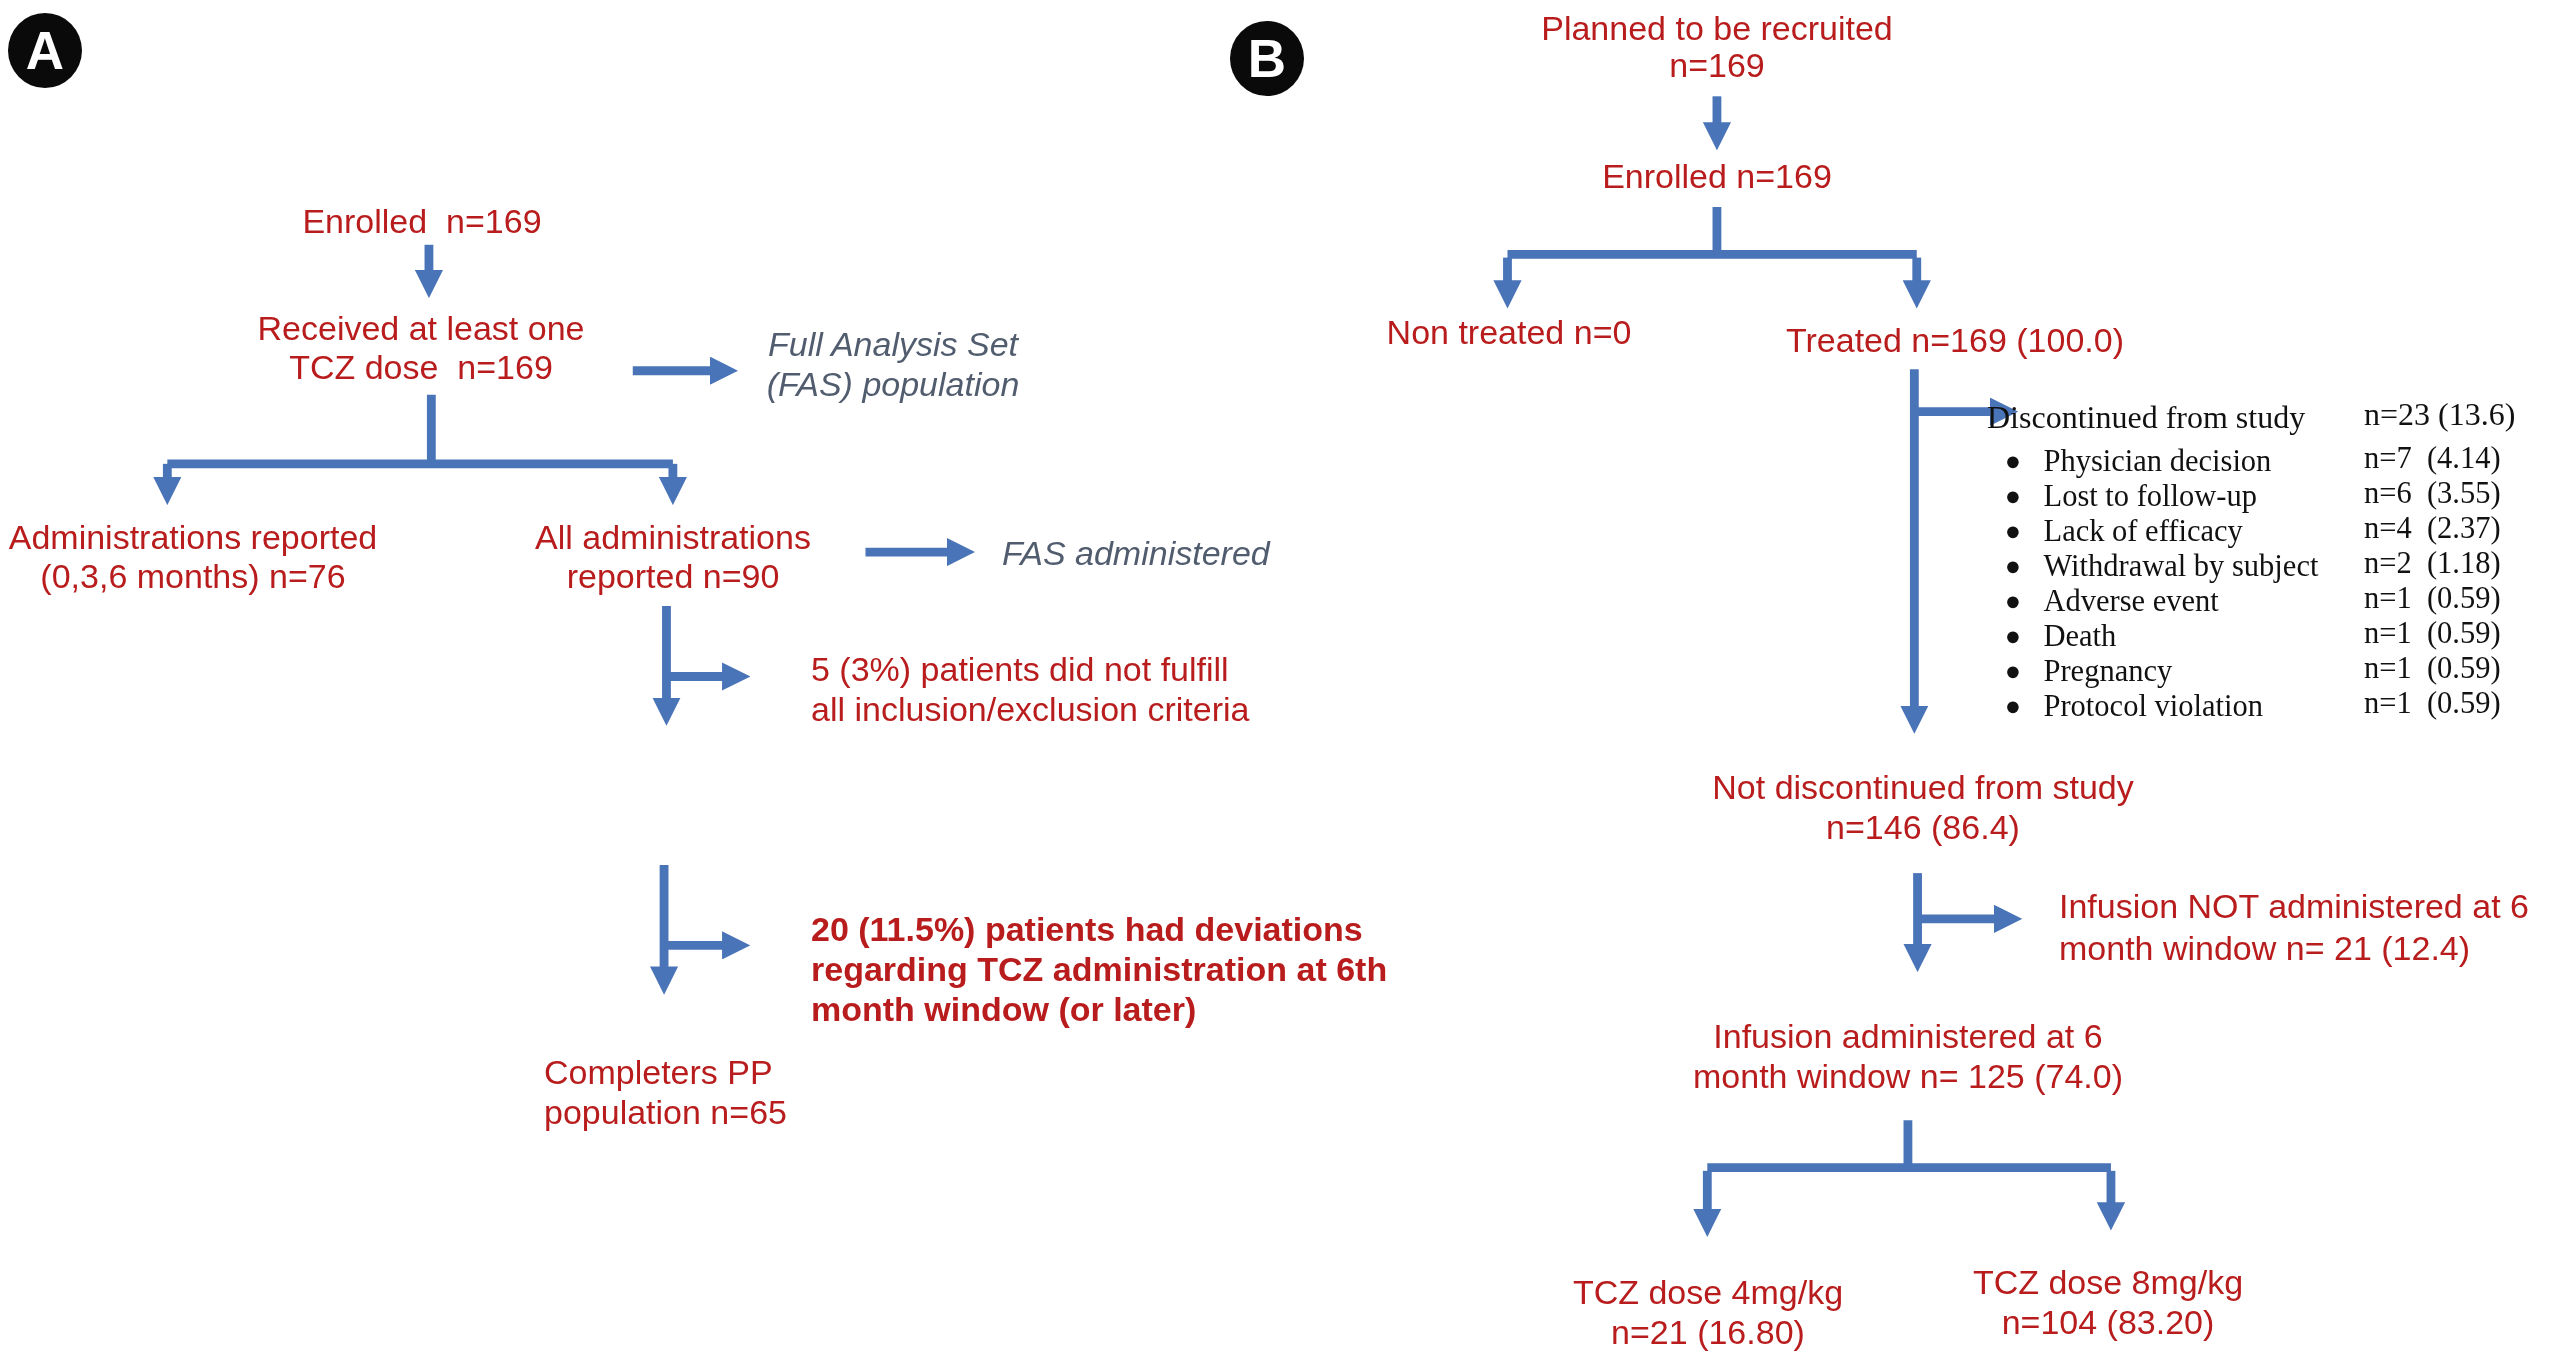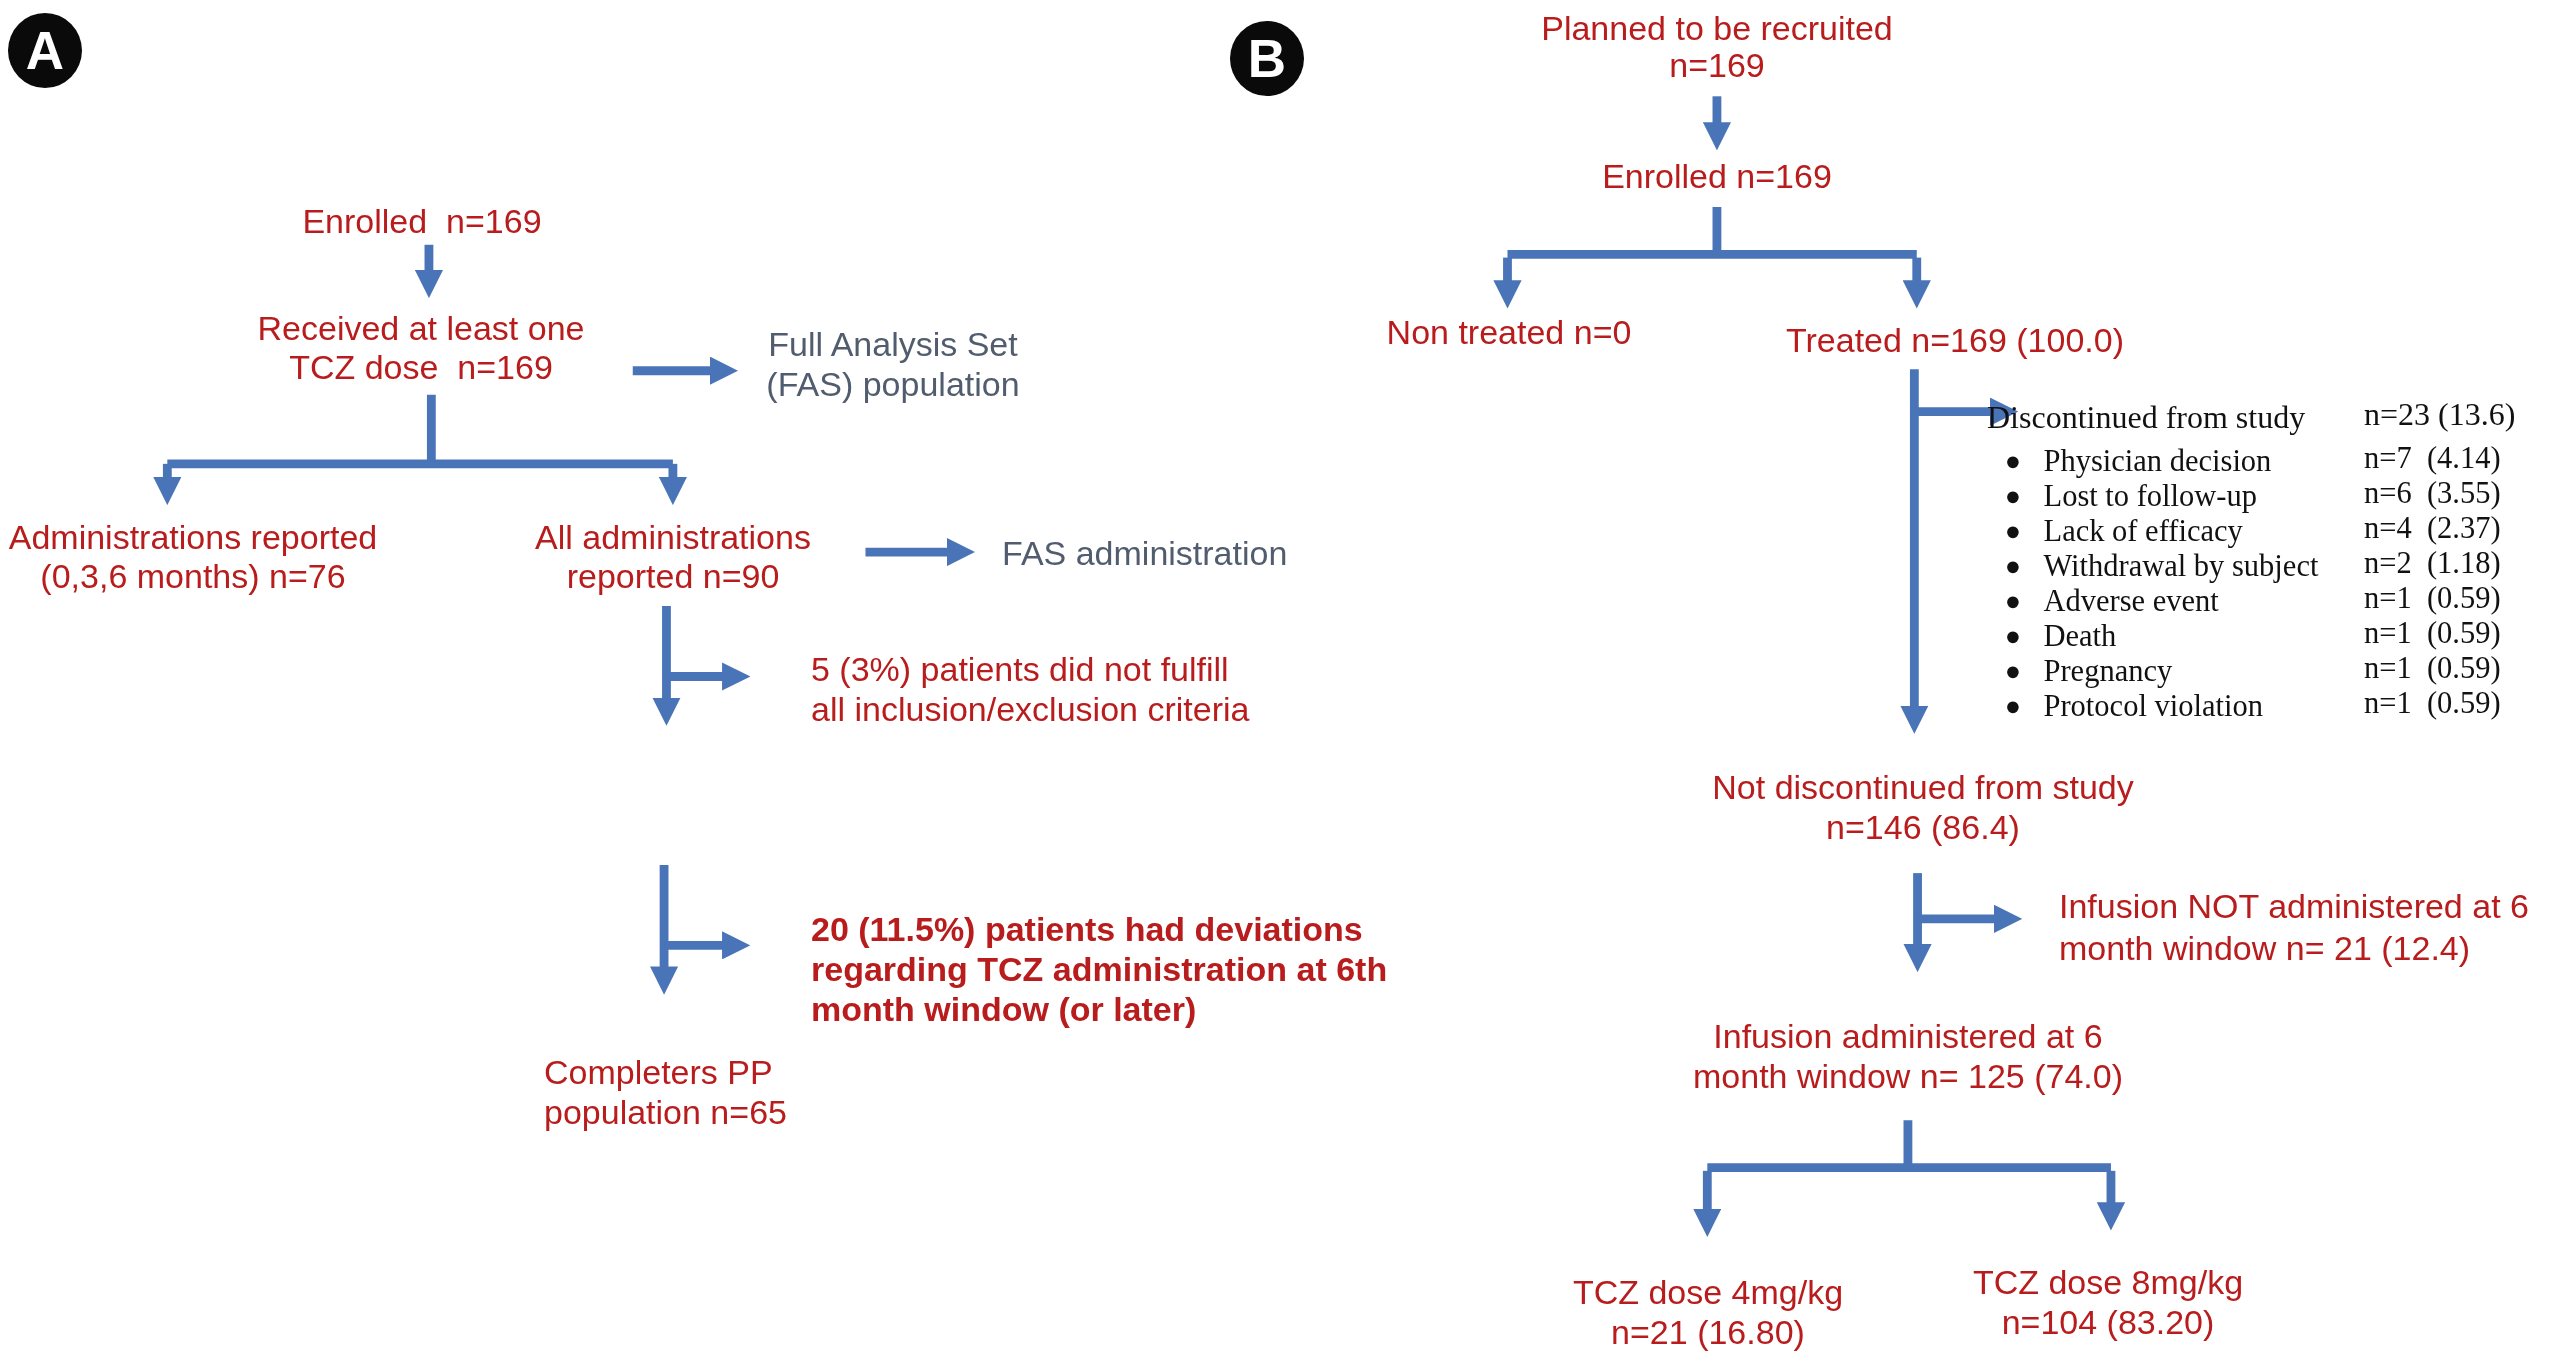--- a/index.html
+++ b/index.html
@@ -12,21 +12,21 @@
     overflow:hidden;
   }
   .node{
     position:absolute;
     white-space:pre-wrap;
     font-size:34px;
     line-height:39px;
     color:#b91c1c;
   }
   .centered{transform:translateX(-50%);text-align:center;}
-  .annotation{color:#515d6e;}
+  .annotation{color:#515d6e;font-style:italic;}
   .badge{
     position:absolute;width:74px;height:75px;border-radius:50%;
     background:#0a0a0a;color:#ffffff;
     display:flex;align-items:center;justify-content:center;
     font-size:53px;font-weight:bold;
   }
   svg.connectors{position:absolute;left:0;top:0;}
   
   .dlist{position:absolute;left:1987px;top:400px;width:534px;font-size:30.5px;font-family:Liberation Serif, serif;}
   .d-header{display:flex;justify-content:space-between;align-items:center;height:35px;margin-bottom:8.8px;font-size:32px;}
@@ -85,21 +85,21 @@
 
   <div class="node centered annotation" style="left:893px;top:324px;line-height:40px;">Full Analysis Set
 (FAS) population</div>
 
   <div class="node centered" style="left:193px;top:518px;">Administrations reported
 (0,3,6 months) n=76</div>
 
   <div class="node centered" style="left:673px;top:518px;">All administrations
 reported n=90</div>
 
-  <div class="node annotation" style="left:1002px;top:534px;">FAS administration</div>
+  <div class="node annotation" style="left:1002px;top:534px;">FAS administered</div>
 
   <div class="node" style="left:811px;top:649px;line-height:40px;">5 (3%) patients did not fulfill
 all inclusion/exclusion criteria</div>
 
 
   <div class="node" style="left:811px;top:909px;line-height:40px;font-weight:bold;">20 (11.5%) patients had deviations
 regarding TCZ administration at 6th
 month window (or later)</div>
 
   <div class="node" style="left:544px;top:1052px;line-height:40px;">Completers PP

